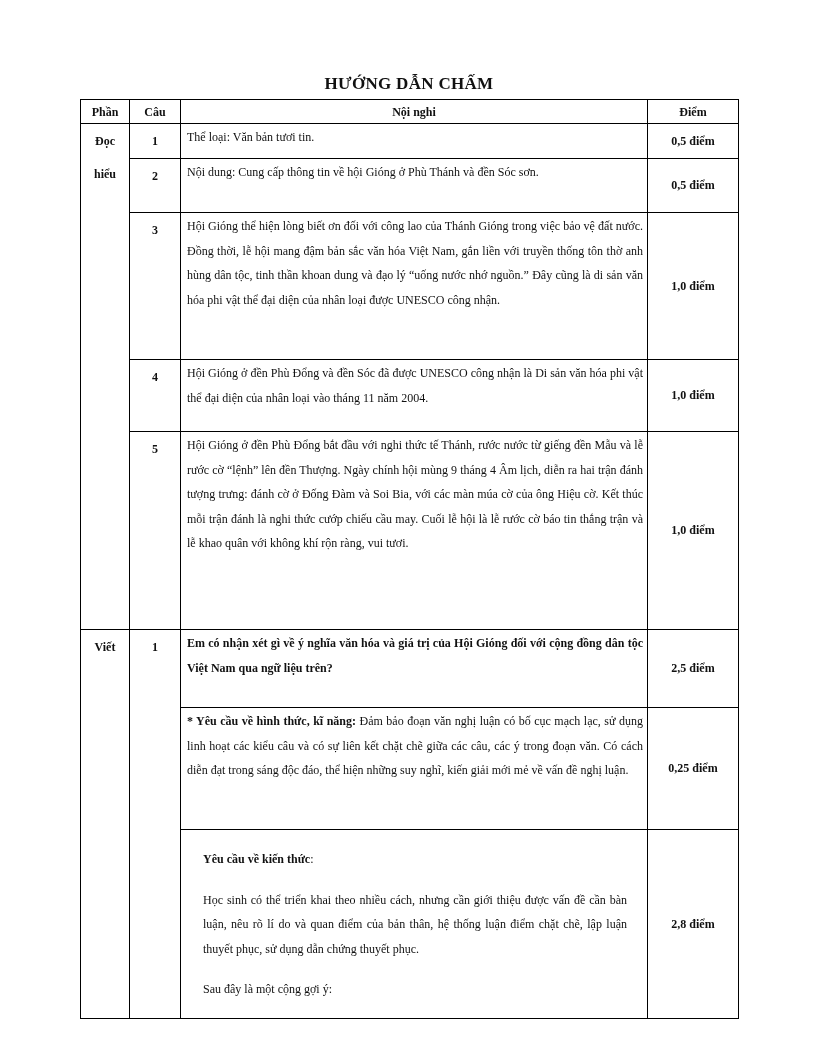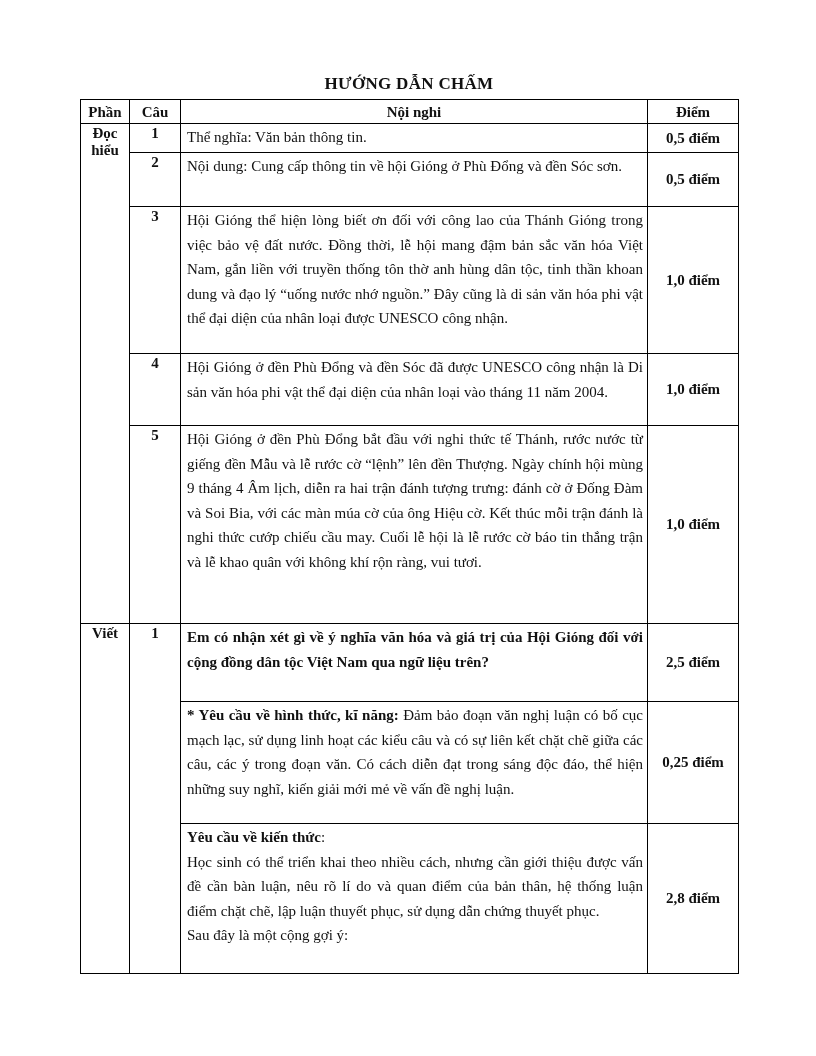--- a/index.html
+++ b/index.html
@@ -34,45 +34,45 @@
     table-layout: fixed;
   }
   table.grading col.c-phan { width: 49px; }
   table.grading col.c-cau  { width: 51px; }
   table.grading col.c-nd   { width: 467px; }
   table.grading col.c-diem { width: 91px; }
 
   table.grading th,
   table.grading td {
     border: 1.5px solid #000000;
-    font-size: 15px;
+    font-size: 12px;
     overflow: hidden;
   }
   table.grading th {
     height: 23px;
     font-weight: bold;
     text-align: center;
     vertical-align: middle;
     line-height: 20px;
     padding: 0;
   }
   td.phan-cell, td.cau-cell {
     font-weight: bold;
     text-align: center;
     vertical-align: top;
-    line-height: 17px;
+    line-height: 33px;
     padding: 1px 2px 0 2px;
   }
   td.nd-cell {
     vertical-align: top;
     text-align: justify;
     line-height: 24.5px;
     padding: 1px 4px 0 6px;
   }
-  td.nd-cell p { margin: 0; }
+  td.nd-cell p { margin: 16px; }
   td.diem-cell {
     text-align: center;
     vertical-align: middle;
     line-height: 24.5px;
     padding: 0 2px;
     white-space: nowrap;
     font-weight: bold;
   }
   .bold { font-weight: bold; }
 
@@ -105,26 +105,26 @@
         <th>Phần</th>
         <th>Câu</th>
         <th>Nội nghi</th>
         <th>Điểm</th>
       </tr>
     </thead>
     <tbody>
       <tr class="rh-r1">
         <td class="phan-cell" rowspan="5">Đọc hiểu</td>
         <td class="cau-cell">1</td>
-        <td class="nd-cell">Thể nghĩa: Văn bản thông tin.</td>
+        <td class="nd-cell">Thể loại: Văn bản tươi tin.</td>
         <td class="diem-cell">0,5 điểm</td>
       </tr>
       <tr class="rh-r2">
         <td class="cau-cell">2</td>
-        <td class="nd-cell">Nội dung: Cung cấp thông tin về hội Gióng ở Phù Đổng và đền Sóc sơn.</td>
+        <td class="nd-cell">Nội dung: Cung cấp thông tin về hội Gióng ở Phù Thánh và đền Sóc sơn.</td>
         <td class="diem-cell">0,5 điểm</td>
       </tr>
       <tr class="rh-r3">
         <td class="cau-cell">3</td>
         <td class="nd-cell">Hội Gióng thể hiện lòng biết ơn đối với công lao của Thánh Gióng trong việc bảo vệ đất nước. Đồng thời, lễ hội mang đậm bản sắc văn hóa Việt Nam, gắn liền với truyền thống tôn thờ anh hùng dân tộc, tinh thần khoan dung và đạo lý “uống nước nhớ nguồn.” Đây cũng là di sản văn hóa phi vật thể đại diện của nhân loại được UNESCO công nhận.</td>
         <td class="diem-cell">1,0 điểm</td>
       </tr>
       <tr class="rh-r4">
         <td class="cau-cell">4</td>
         <td class="nd-cell">Hội Gióng ở đền Phù Đổng và đền Sóc đã được UNESCO công nhận là Di sản văn hóa phi vật thể đại diện của nhân loại vào tháng 11 năm 2004.</td>

